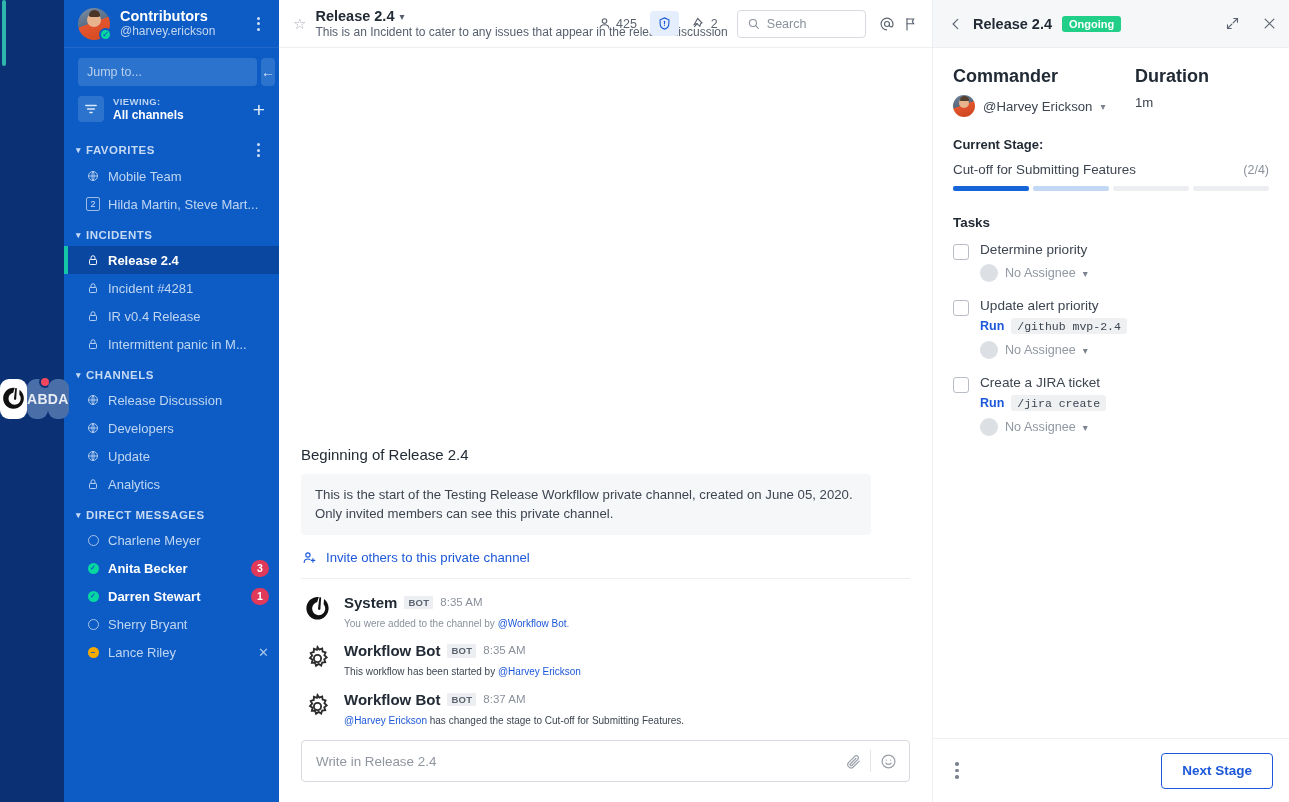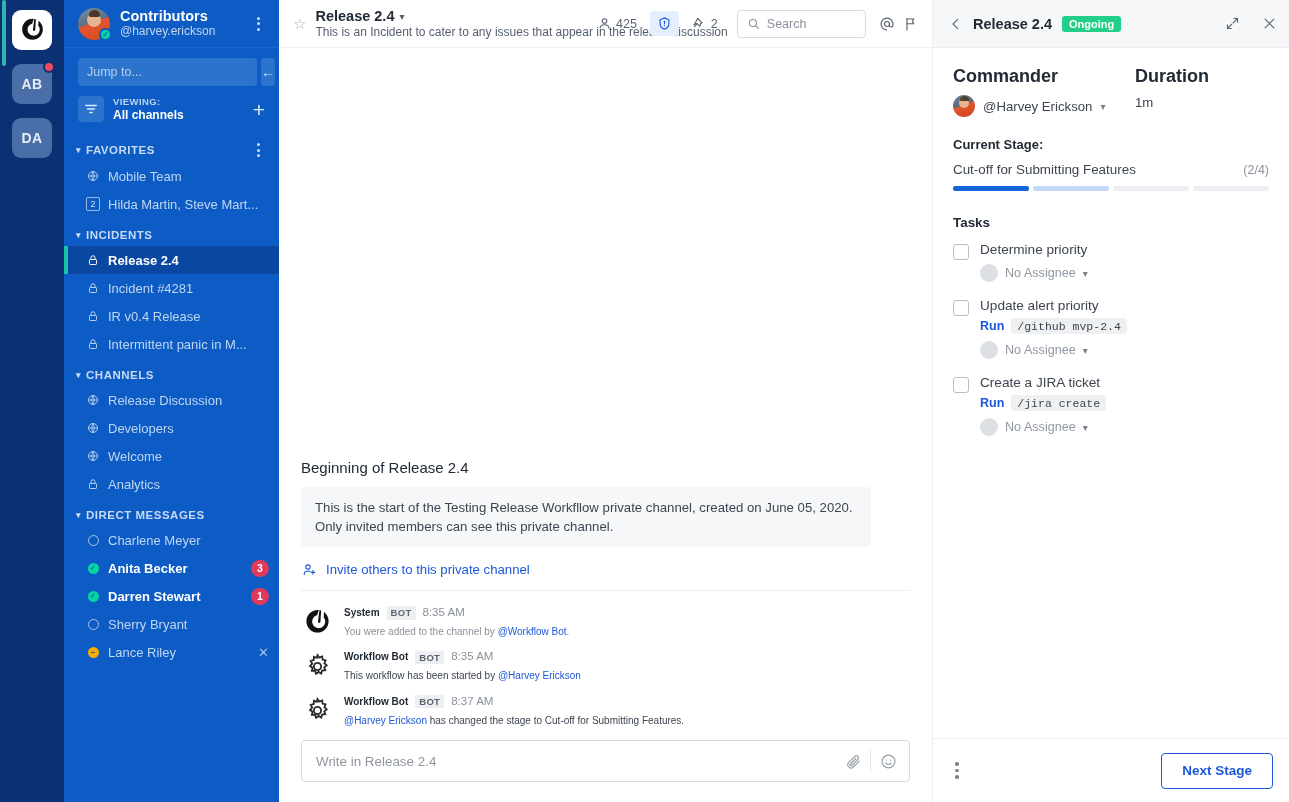--- a/index.html
+++ b/index.html
@@ -6,21 +6,21 @@
   html, body {
     width: 1289px; height: 802px;
     font-family: "Liberation Sans", sans-serif;
     background: #fff; overflow: hidden;
   }
   .app { display: flex; width: 1289px; height: 802px; position: relative; }
 
   
   .team-bar {
     width: 64px; background: #0b3174; flex: 0 0 64px;
-    display: flex; flex-direction: column; align-items: center;
+    display: flex; align-items: center;
     padding-top: 10px; position: relative;
   }
   .team-accent {
     position: absolute; left: 2px; top: 0; width: 4px; height: 66px;
     background: #2eb6ad; border-radius: 2px;
   }
   .team-logo {
     width: 40px; height: 40px; border-radius: 9px; background: #fff;
     display: flex; align-items: center; justify-content: center;
     margin-bottom: 14px; position: relative; z-index: 2;
@@ -182,21 +182,21 @@
   .invite-row svg { width: 15px; height: 15px; }
   .posts-div { height: 1px; background: #eceef1; margin-bottom: 4px; }
   .post { display: flex; gap: 11px; padding: 11px 0 0 0; }
   .post-av {
     width: 32px; height: 32px; flex: 0 0 32px; display: flex;
     align-items: center; justify-content: center;
   }
   .post-av svg { width: 29px; height: 29px; }
   .post-body { min-width: 0; }
   .post-meta { display: flex; align-items: center; gap: 7px; line-height: 1.2; }
-  .post-author { font-size: 10px; font-weight: bold; color: #222b35; }
+  .post-author { font-size: 15px; font-weight: bold; color: #222b35; }
   .bot-tag {
     background: #eceef1; color: #5a636f; font-size: 9.5px; font-weight: bold;
     border-radius: 1px; padding: 1px 4px; letter-spacing: .3px;
   }
   .post-time { font-size: 11.5px; color: #8a919c; }
   .post-text { font-size: 10px; color: #3d4551; margin-top: 5px; line-height: 1.45; }
   .post-text.muted { color: #8a919c; }
   .mention { color: #1c58d9; }
 
   .composer-wrap { padding: 8px 22px 20px 22px; }
@@ -439,21 +439,21 @@
         </span>
         <span class="ch-name">Developers</span>
       </div>
       <div class="ch-item">
         <span class="ch-icon">
           <svg viewBox="0 0 24 24" fill="none" stroke="#bfd6f2" stroke-width="1.8">
               <circle cx="12" cy="12" r="9"></circle>
               <path d="M3 12h18M12 3c3 3.5 3 14 0 18M12 3c-3 3.5-3 14 0 18"></path>
             </svg>
         </span>
-        <span class="ch-name">Welcome</span>
+        <span class="ch-name">Update</span>
       </div>
       <div class="ch-item">
         <span class="ch-icon">
           <svg viewBox="0 0 24 24" fill="none" stroke="#bfd6f2" stroke-width="1.9">
               <rect x="5" y="11" width="14" height="10" rx="1.6"></rect>
               <path d="M8 11V7.5a4 4 0 018 0V11"></path>
             </svg>
         </span>
         <span class="ch-name">Analytics</span>
       </div>

